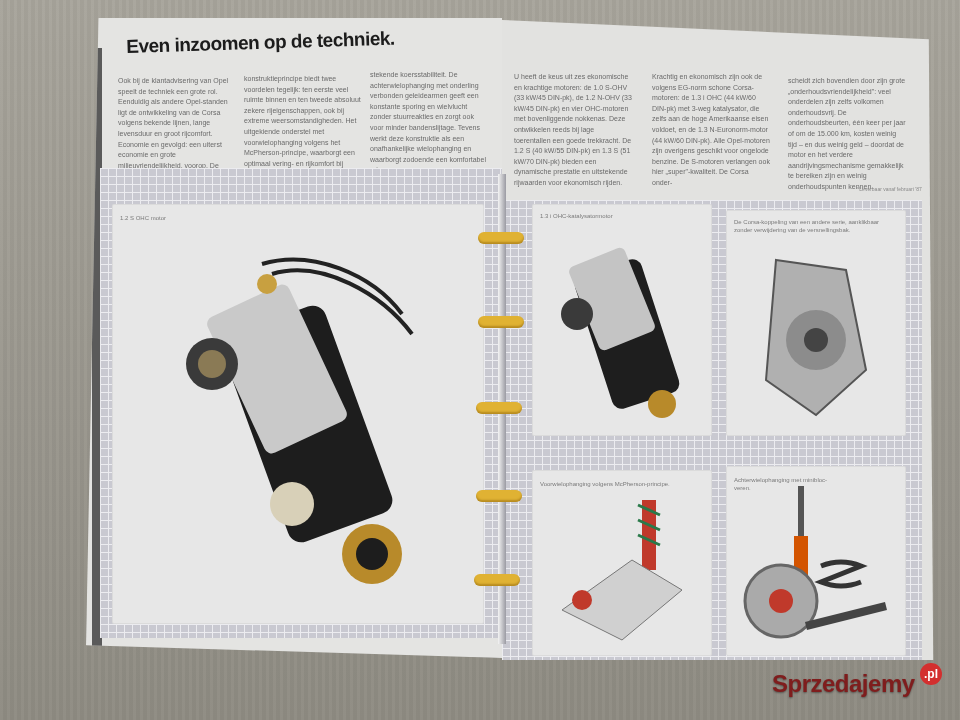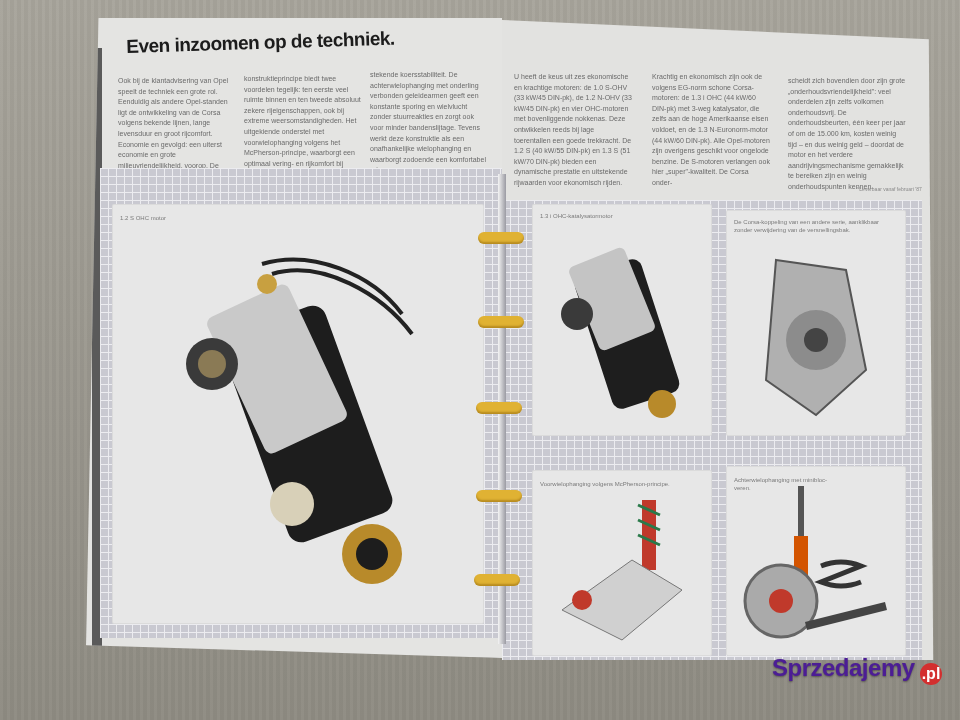--- a/index.html
+++ b/index.html
@@ -23,24 +23,24 @@
     background-image:linear-gradient(#ececf0 1px,transparent 1px),linear-gradient(90deg,#ececf0 1px,transparent 1px);
     background-size:8px 8px;}
   .photo-panel{position:absolute;background:#e7e7e7;border-radius:2px;
     box-shadow:inset 0 0 0 1px rgba(0,0,0,0.05);}
   .caption{position:absolute;font-size:6px;color:#7a7a7a;line-height:8px;}
   .engine-big{position:absolute;left:60px;top:50px;width:260px;height:340px;}
   .ring{position:absolute;width:46px;height:12px;border-radius:6px;background:#e0b233;
     box-shadow:inset 0 -2px 2px rgba(120,80,0,0.4);}
   .spine{position:absolute;left:412px;top:160px;width:8px;height:470px;
     background:linear-gradient(90deg,#f4f4f4,#9a9aa2);}
-  .watermark{position:absolute;left:772px;top:654px;font-size:24px;font-weight:bold;color:#4c1d95;
+  .watermark{position:absolute;left:772px;top:670px;font-size:24px;font-weight:bold;color:#7f1d1d;
     letter-spacing:-0.5px;text-shadow:0 1px 2px rgba(0,0,0,0.4);}
   .wm-badge{position:absolute;left:920px;top:663px;width:22px;height:22px;border-radius:50%;background:#d32f2f;
-    color:#fff;font-size:16px;font-weight:bold;text-align:center;line-height:22px;}
+    color:#fff;font-size:12px;font-weight:bold;text-align:center;line-height:22px;}
   .footnote{position:absolute;font-size:5px;color:#888;}
 </style>
 </head>
 <body>
 
 <div class="table-grain"></div>
 
 <div class="booklet">
   <div class="page-left">
     <div class="edge-shadow"></div>

